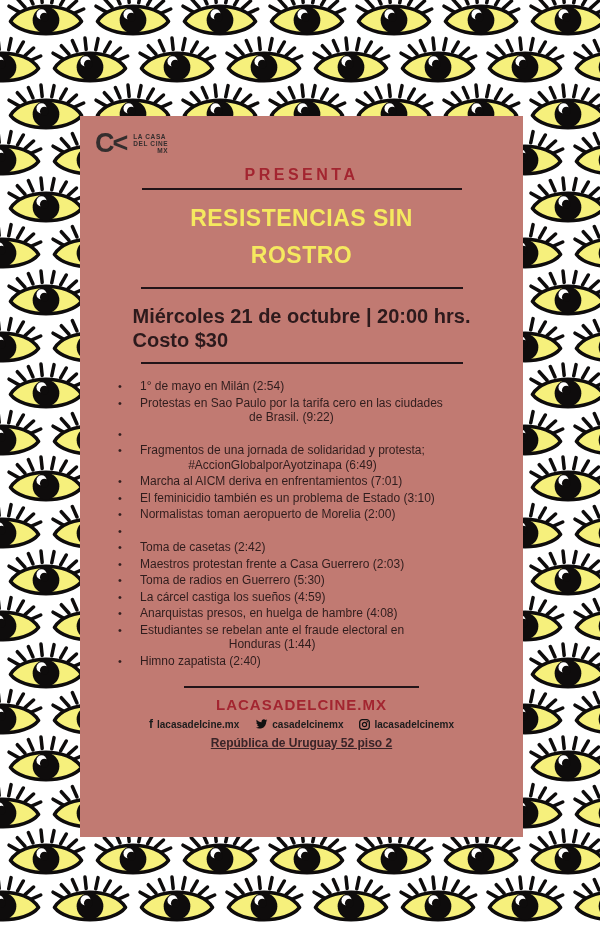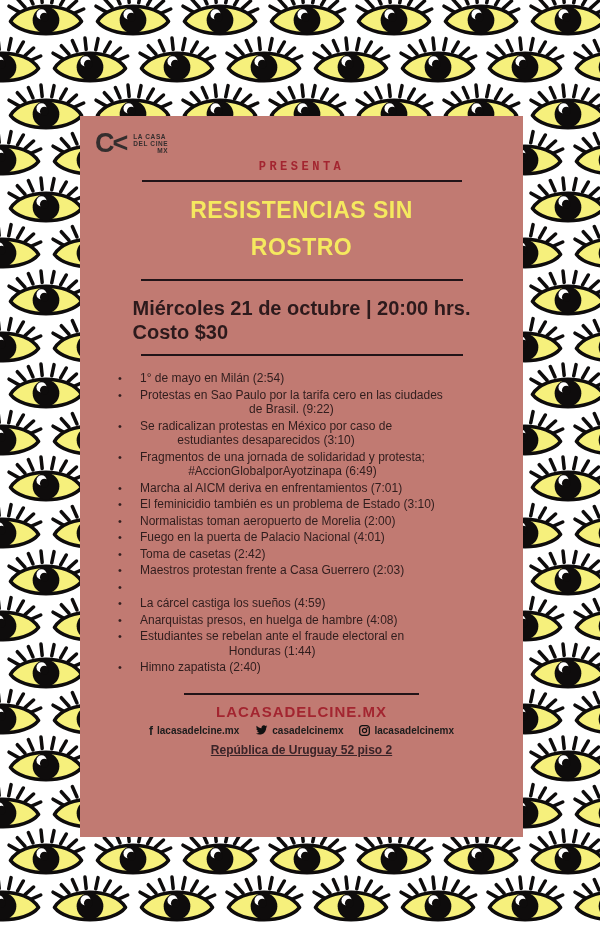--- a/index.html
+++ b/index.html
@@ -16,21 +16,21 @@
     position:absolute;left:80px;top:116px;width:443px;height:721px;
     background:#c17a72;z-index:1;
     display:flex;flex-direction:column;align-items:center;
     box-sizing:border-box;
   }
   .logo-row{align-self:flex-start;margin:14px 0 0 15px;display:flex;align-items:center;gap:7px;height:26px;}
   .logo-glyph{font-size:27px;font-weight:700;letter-spacing:-2px;color:#342e2e;line-height:26px;}
   .logo-word{font-size:6.5px;font-weight:800;letter-spacing:.6px;line-height:7px;color:#342e2e;}
   .logo-word .mx{text-align:right;}
   .series-title{margin-top:22px;font-size:36px;font-weight:700;letter-spacing:4px;line-height:42px;color:#1f1b1b;}
-  .presenta{margin-top:4px;font-size:12px;font-weight:800;letter-spacing:3.5px;line-height:14px;color:#a32530;font-family:Liberation Mono, monospace;}
+  .presenta{margin-top:12px;font-size:16px;font-weight:800;letter-spacing:3.5px;line-height:14px;color:#a32530;}
   .divider{height:2px;background:#221418;border:0;margin:0;}
   .d-main{width:320px;margin-top:6px;}
   .event-title{margin-top:10px;font-size:23px;font-weight:800;letter-spacing:.5px;line-height:37px;
     color:#f5e95f;text-align:center;white-space:pre-line;}
   .d-title{width:322px;margin-top:13px;}
   .schedule{margin-top:15px;color:#2d1a1c;font-weight:700;font-size:20px;line-height:24px;}
   .d-sched{width:322px;margin-top:10px;}
   .program{margin-top:15px;width:100%;box-sizing:border-box;padding-left:38px;}
   .program-item{display:flex;margin-bottom:2px;color:#301d1d;}
   .program-item .bullet{width:22px;flex:0 0 22px;font-size:11px;line-height:14.5px;}
@@ -540,54 +540,52 @@
         <span class="bullet">•</span>
         <span class="item-text">1° de mayo en Milán (2:54)</span>
       </div>
       <div class="program-item">
         <span class="bullet">•</span>
         <span class="item-text">Protestas en Sao Paulo por la tarifa cero en las ciudades
 de Brasil. (9:22)</span>
       </div>
       <div class="program-item">
         <span class="bullet">•</span>
-        <span class="item-text">Se radicalizan protestas en México por caso de
-estudiantes desaparecidos (3:10)</span>
       </div>
       <div class="program-item">
         <span class="bullet">•</span>
         <span class="item-text">Fragmentos de una jornada de solidaridad y protesta;
 #AccionGlobalporAyotzinapa (6:49)</span>
       </div>
       <div class="program-item">
         <span class="bullet">•</span>
         <span class="item-text">Marcha al AICM deriva en enfrentamientos (7:01)</span>
       </div>
       <div class="program-item">
         <span class="bullet">•</span>
         <span class="item-text">El feminicidio también es un problema de Estado (3:10)</span>
       </div>
       <div class="program-item">
         <span class="bullet">•</span>
         <span class="item-text">Normalistas toman aeropuerto de Morelia (2:00)</span>
       </div>
       <div class="program-item">
         <span class="bullet">•</span>
-        <span class="item-text">Fuego en la puerta de Palacio Nacional (4:01)</span>
       </div>
       <div class="program-item">
         <span class="bullet">•</span>
         <span class="item-text">Toma de casetas (2:42)</span>
       </div>
       <div class="program-item">
         <span class="bullet">•</span>
         <span class="item-text">Maestros protestan frente a Casa Guerrero (2:03)</span>
       </div>
       <div class="program-item">
         <span class="bullet">•</span>
+        <span class="item-text">Toma de radios en Guerrero (5:30)</span>
       </div>
       <div class="program-item">
         <span class="bullet">•</span>
         <span class="item-text">La cárcel castiga los sueños (4:59)</span>
       </div>
       <div class="program-item">
         <span class="bullet">•</span>
         <span class="item-text">Anarquistas presos, en huelga de hambre (4:08)</span>
       </div>
       <div class="program-item">

